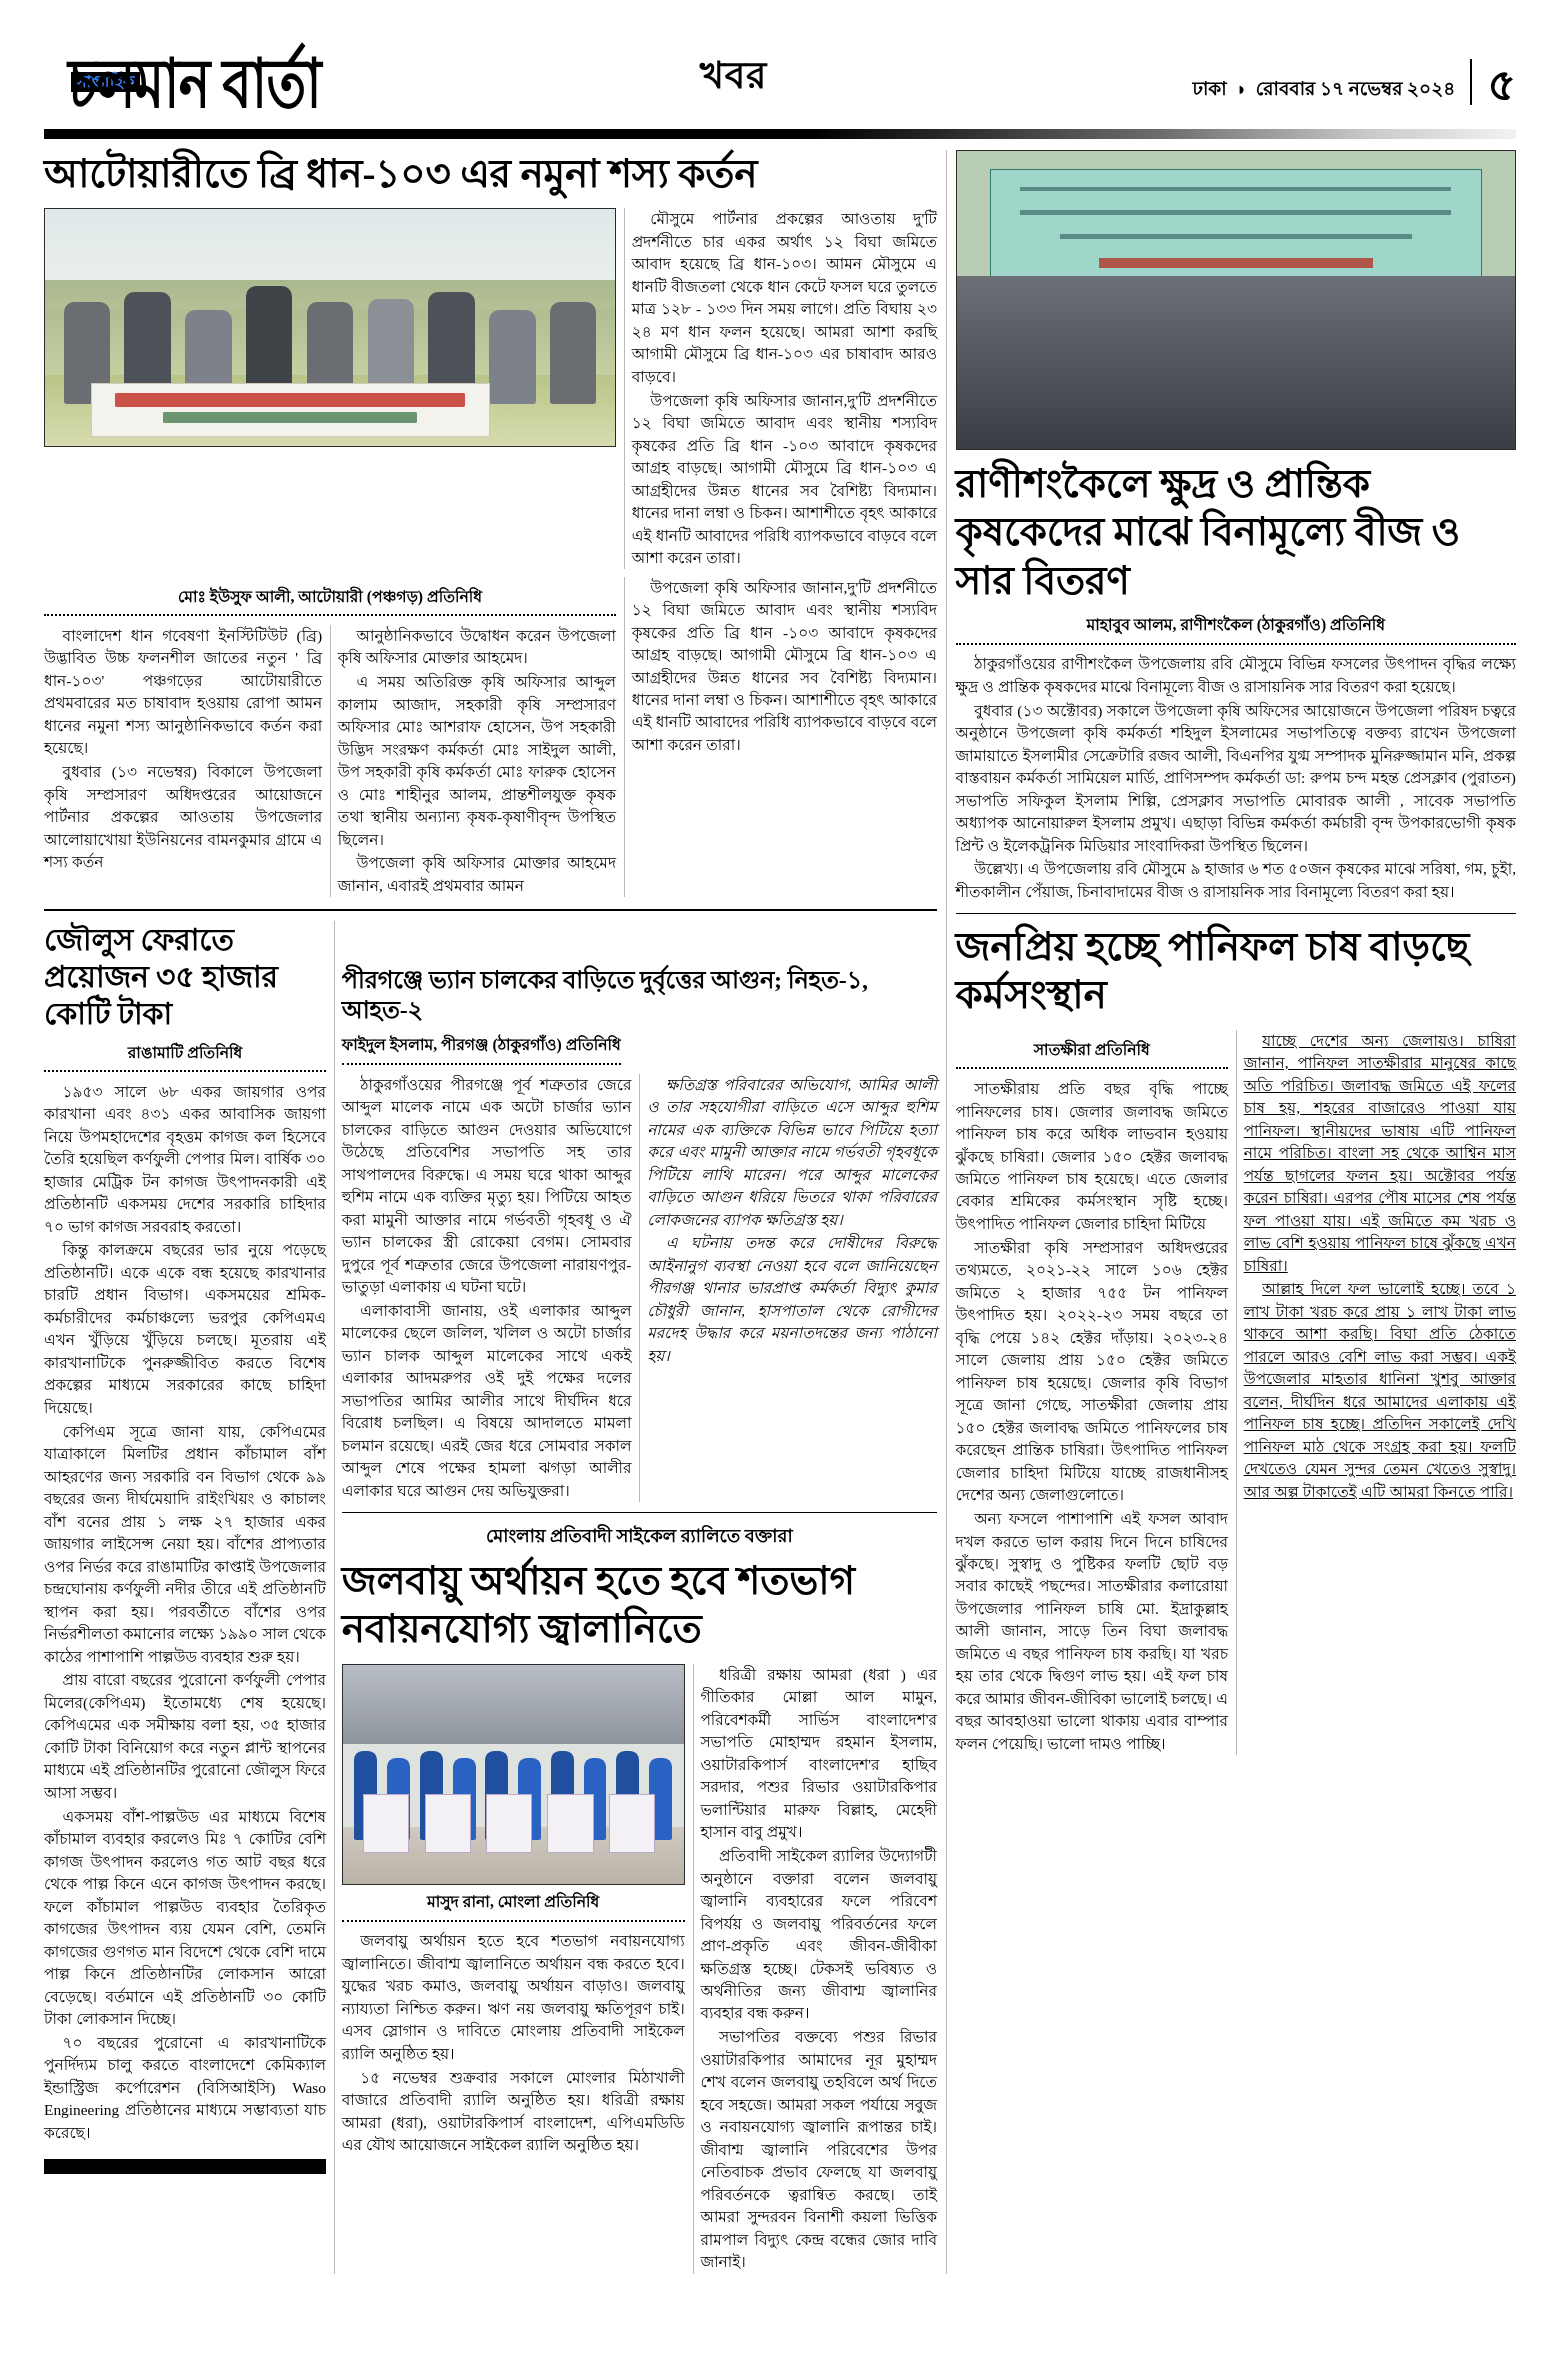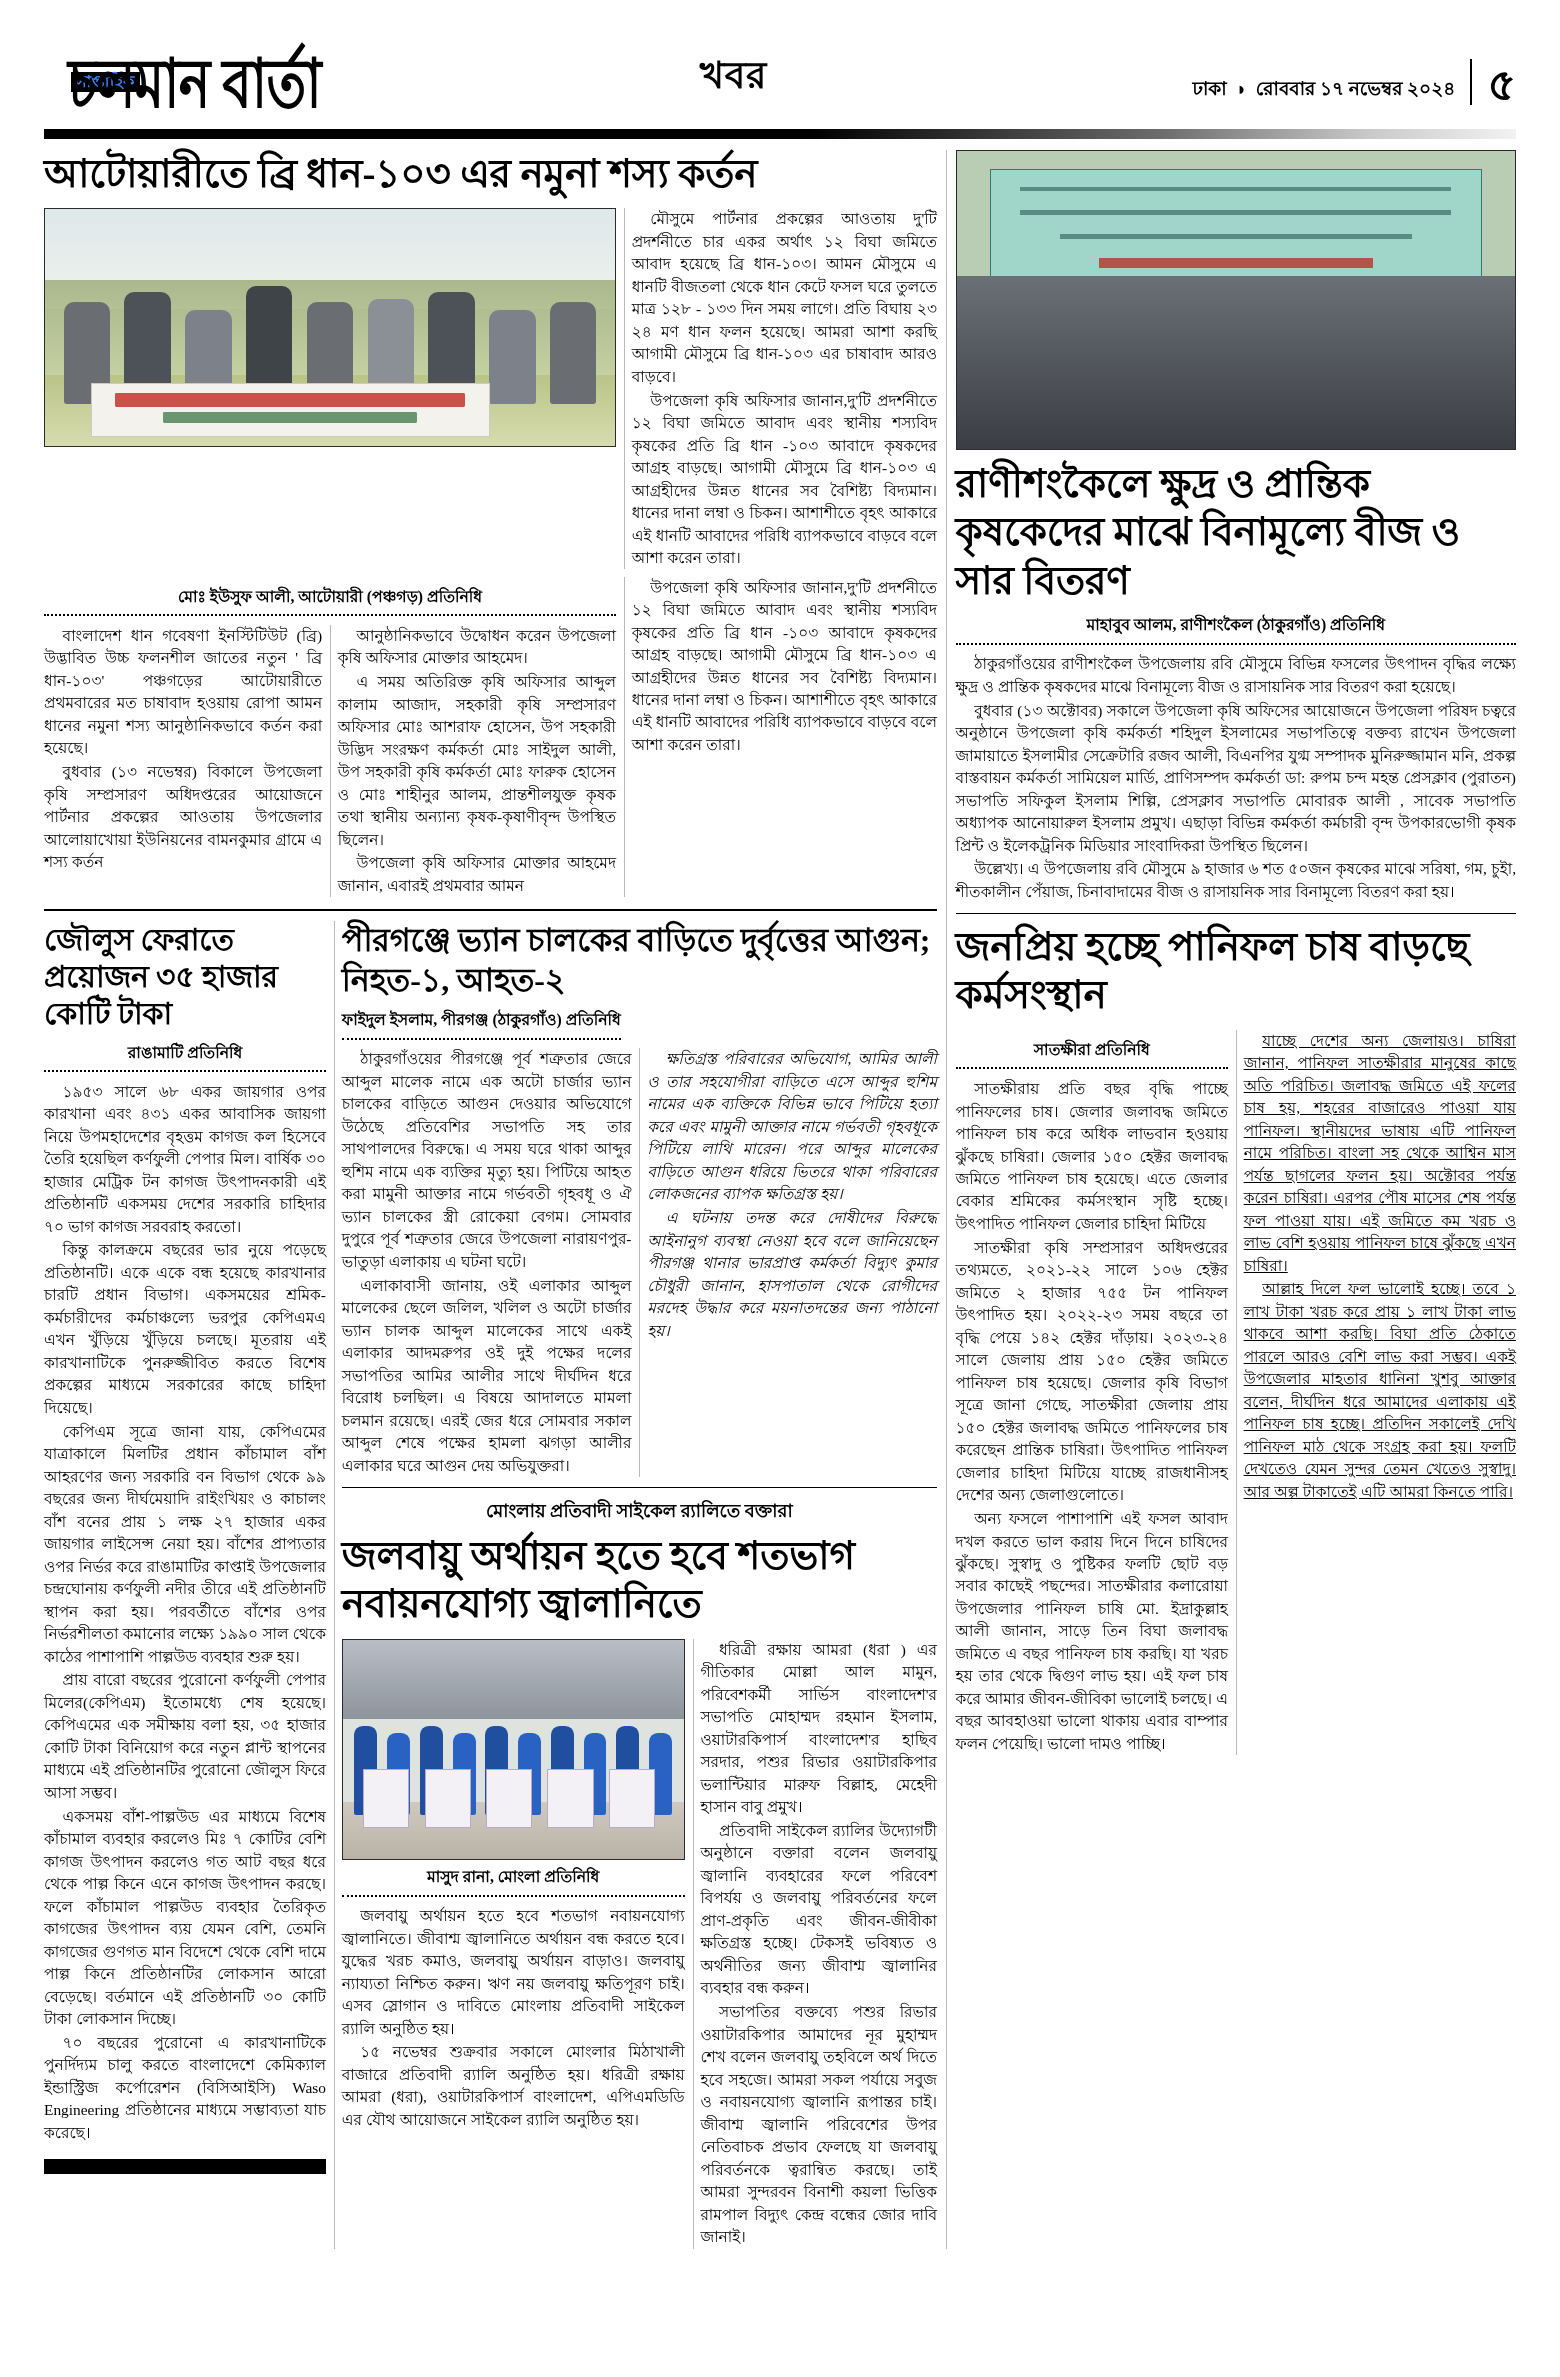--- a/index.html
+++ b/index.html
@@ -110,21 +110,21 @@
   }
 
   
   .hl{
     font-weight:700;
     text-align:left;
     line-height:1.24;
     letter-spacing:-0.2px;
   }
   .hl-xl{font-size:39px;}
-  .hl-lg{font-size:32px;}
+  .hl-lg{font-size:24px;margin-top:45px;}
   .hl-md{font-size:30px;}
   .kicker{
     text-align:center;
     font-size:18px;
     font-weight:600;
     margin-bottom:4.3px;
   }
   .byline{
     font-size:15.7px;
     font-weight:700;

